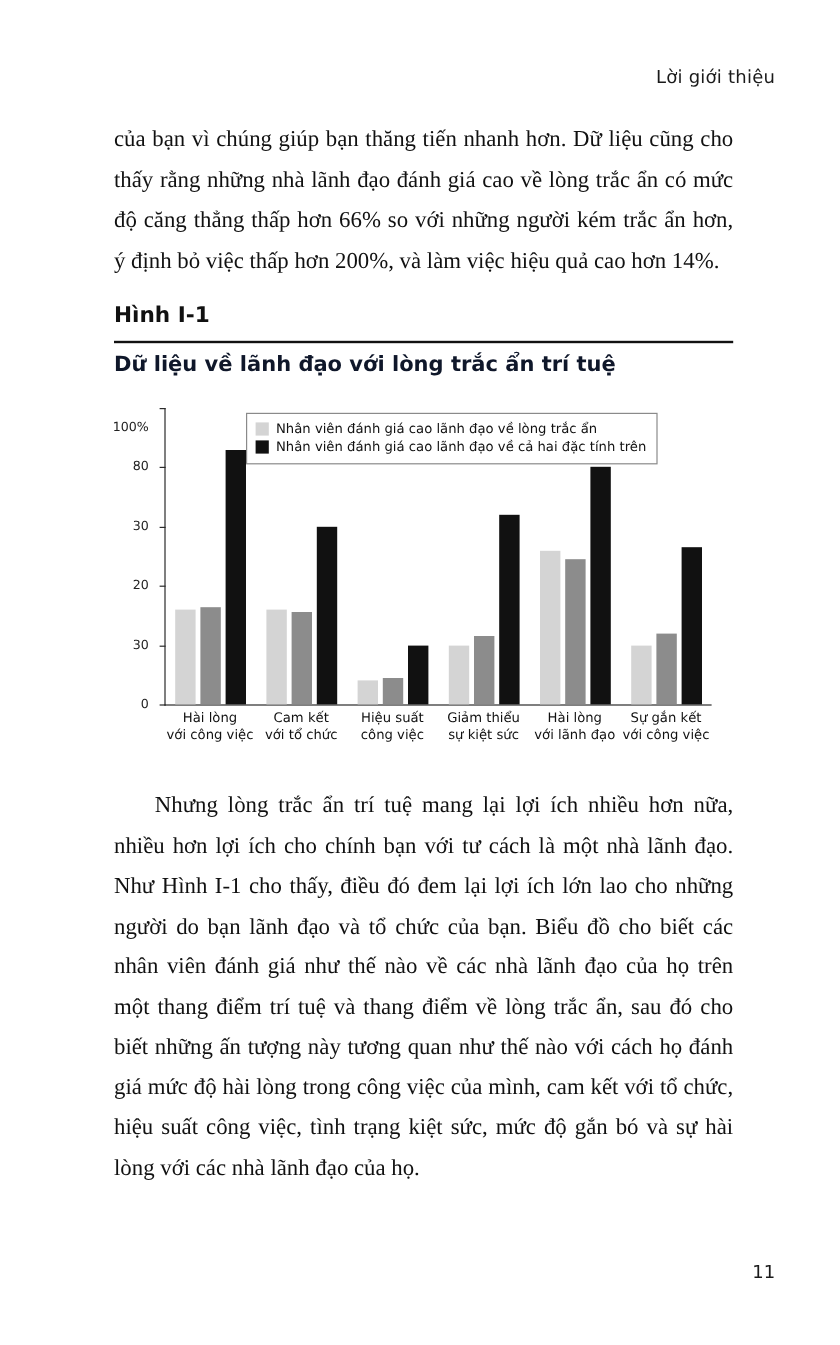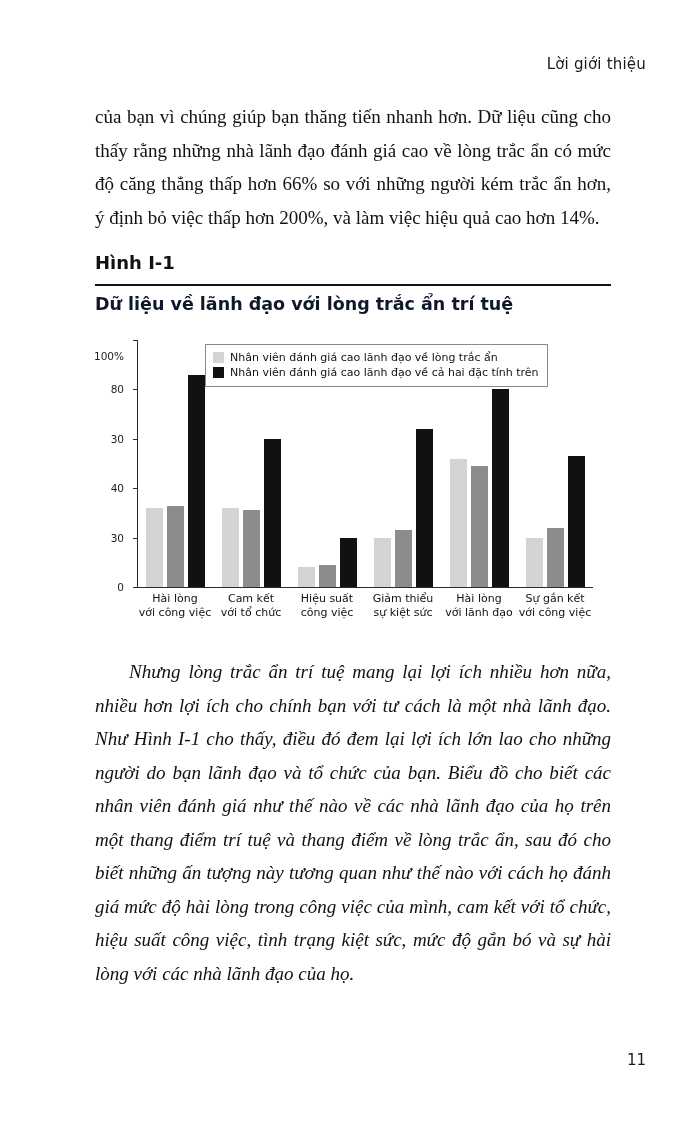--- a/index.html
+++ b/index.html
@@ -37,21 +37,21 @@
     left: 95px;
     width: 516px;
     font-family: "Liberation Serif", serif;
     font-size: 19px;
     line-height: 33.5px;
     color: #111111;
     text-align: justify;
   }
   .para-top { top: 100px; }
   .para-bottom { top: 655px; }
-  .para-bottom p { margin: 0; text-indent: 34px; font-style: italic; }
+  .para-bottom p { margin: 0; text-indent: 34px; }
   .para-top p { margin: 0; }
 
   .fig-label {
     position: absolute;
     left: 95px;
     top: 252px;
     font-family: "DejaVu Sans", sans-serif;
     font-weight: bold;
     font-size: 18px;
     color: #111111;
@@ -238,21 +238,21 @@
     <div style="position: absolute; left: 0px; bottom: 0%; height: 0px; width: 0px;">
           <div class="ytickmark"></div>
           <div class="ytick" style="position: absolute; right: 8px; top: 0px; transform: translateY(-50%);">0</div>
         </div>
         <div style="position: absolute; left: 0px; bottom: 20%; height: 0px; width: 0px;">
           <div class="ytickmark"></div>
           <div class="ytick" style="position: absolute; right: 8px; top: 0px; transform: translateY(-50%);">30</div>
         </div>
         <div style="position: absolute; left: 0px; bottom: 40%; height: 0px; width: 0px;">
           <div class="ytickmark"></div>
-          <div class="ytick" style="position: absolute; right: 8px; top: 0px; transform: translateY(-50%);">40</div>
+          <div class="ytick" style="position: absolute; right: 8px; top: 0px; transform: translateY(-50%);">20</div>
         </div>
         <div style="position: absolute; left: 0px; bottom: 60%; height: 0px; width: 0px;">
           <div class="ytickmark"></div>
           <div class="ytick" style="position: absolute; right: 8px; top: 0px; transform: translateY(-50%);">30</div>
         </div>
         <div style="position: absolute; left: 0px; bottom: 80%; height: 0px; width: 0px;">
           <div class="ytickmark"></div>
           <div class="ytick" style="position: absolute; right: 8px; top: 0px; transform: translateY(-50%);">80</div>
         </div>
         <div style="position: absolute; left: 0px; bottom: 100%; height: 0px; width: 0px;">

